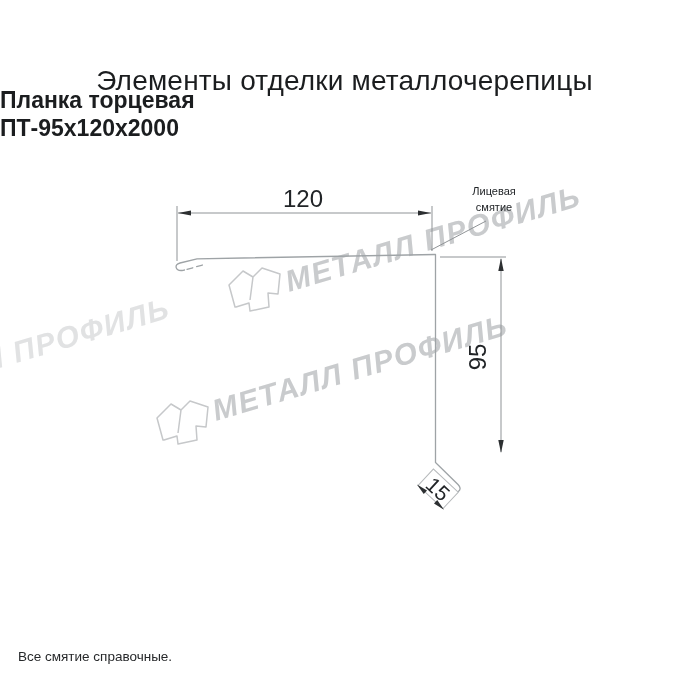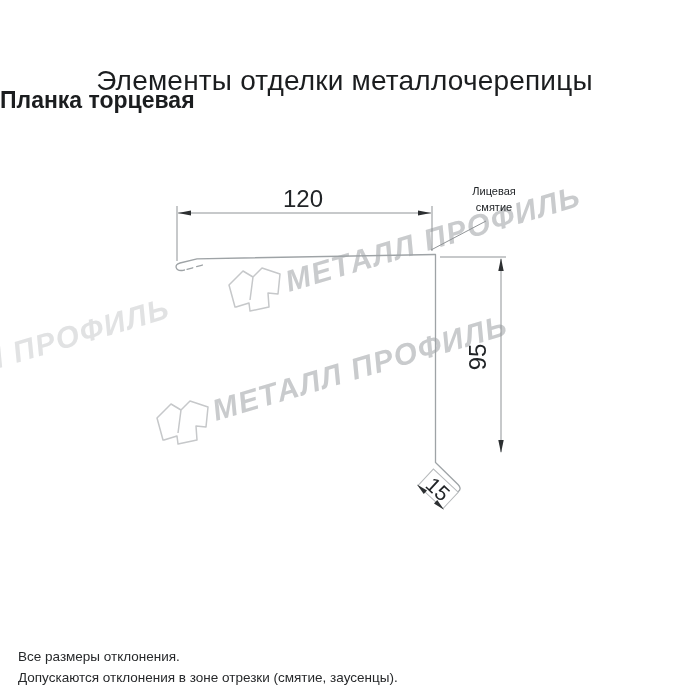--- a/index.html
+++ b/index.html
@@ -48,20 +48,21 @@
   .flag-box{fill:#ffffff;stroke:#b6b9bb;stroke-width:1;}
   .flagtxt{fill:var(--text_dim);font-size:21px;}
 </style>
 </head>
 <body>
 
 <div class="page">
 
   <div class="title">Элементы отделки металлочерепицы</div>
   <div class="subtitle name">Планка торцевая</div>
+  <div class="subtitle code">ПТ-95х120х2000</div>
 
   <svg class="drawing" width="700" height="700" viewBox="0 0 700 700">
 
     <g>
       <path class="wm-crown" transform="translate(227,266)" d="M8,41 L2,19 L16,5 L26,11 L35,2 L53,8 L51,28 L41,27 L42,41 L23,45 L22,37 L9,41 Z M26,11 L23,34"></path>
       <path class="wm-crown" transform="translate(155,399)" d="M8,41 L2,19 L16,5 L26,11 L35,2 L53,8 L51,28 L41,27 L42,41 L23,45 L22,37 L9,41 Z M26,11 L23,34"></path>
       <text class="wm-text" x="289" y="292" transform="rotate(-16.5 289 292)">МЕТАЛЛ ПРОФИЛЬ</text>
       <text class="wm-text" x="216" y="421" transform="rotate(-16.5 216 421)">МЕТАЛЛ ПРОФИЛЬ</text>
       <text class="wm-text" x="-122" y="404" opacity="0.55" transform="rotate(-16.5 -122 404)">МЕТАЛЛ ПРОФИЛЬ</text>
     </g>
@@ -97,16 +98,15 @@
       <polygon class="arrow" points="456.5,500 445,497.6 445,502.4"></polygon>
       <text class="flagtxt" x="438" y="496.5" text-anchor="middle">15</text>
     </g>
   </svg>
 
   <div class="face-label">
     <div>Лицевая</div>
     <div>смятие</div>
   </div>
 
-  <div class="footer-note n1">Все размеры отклонения.</div>
-  <div class="footer-note n2">Допускаются отклонения в зоне отрезки (смятие, заусенцы).</div>
+  <div class="footer-note n1">Все смятие справочные.</div>
 
 </div>
 
 </body></html>

